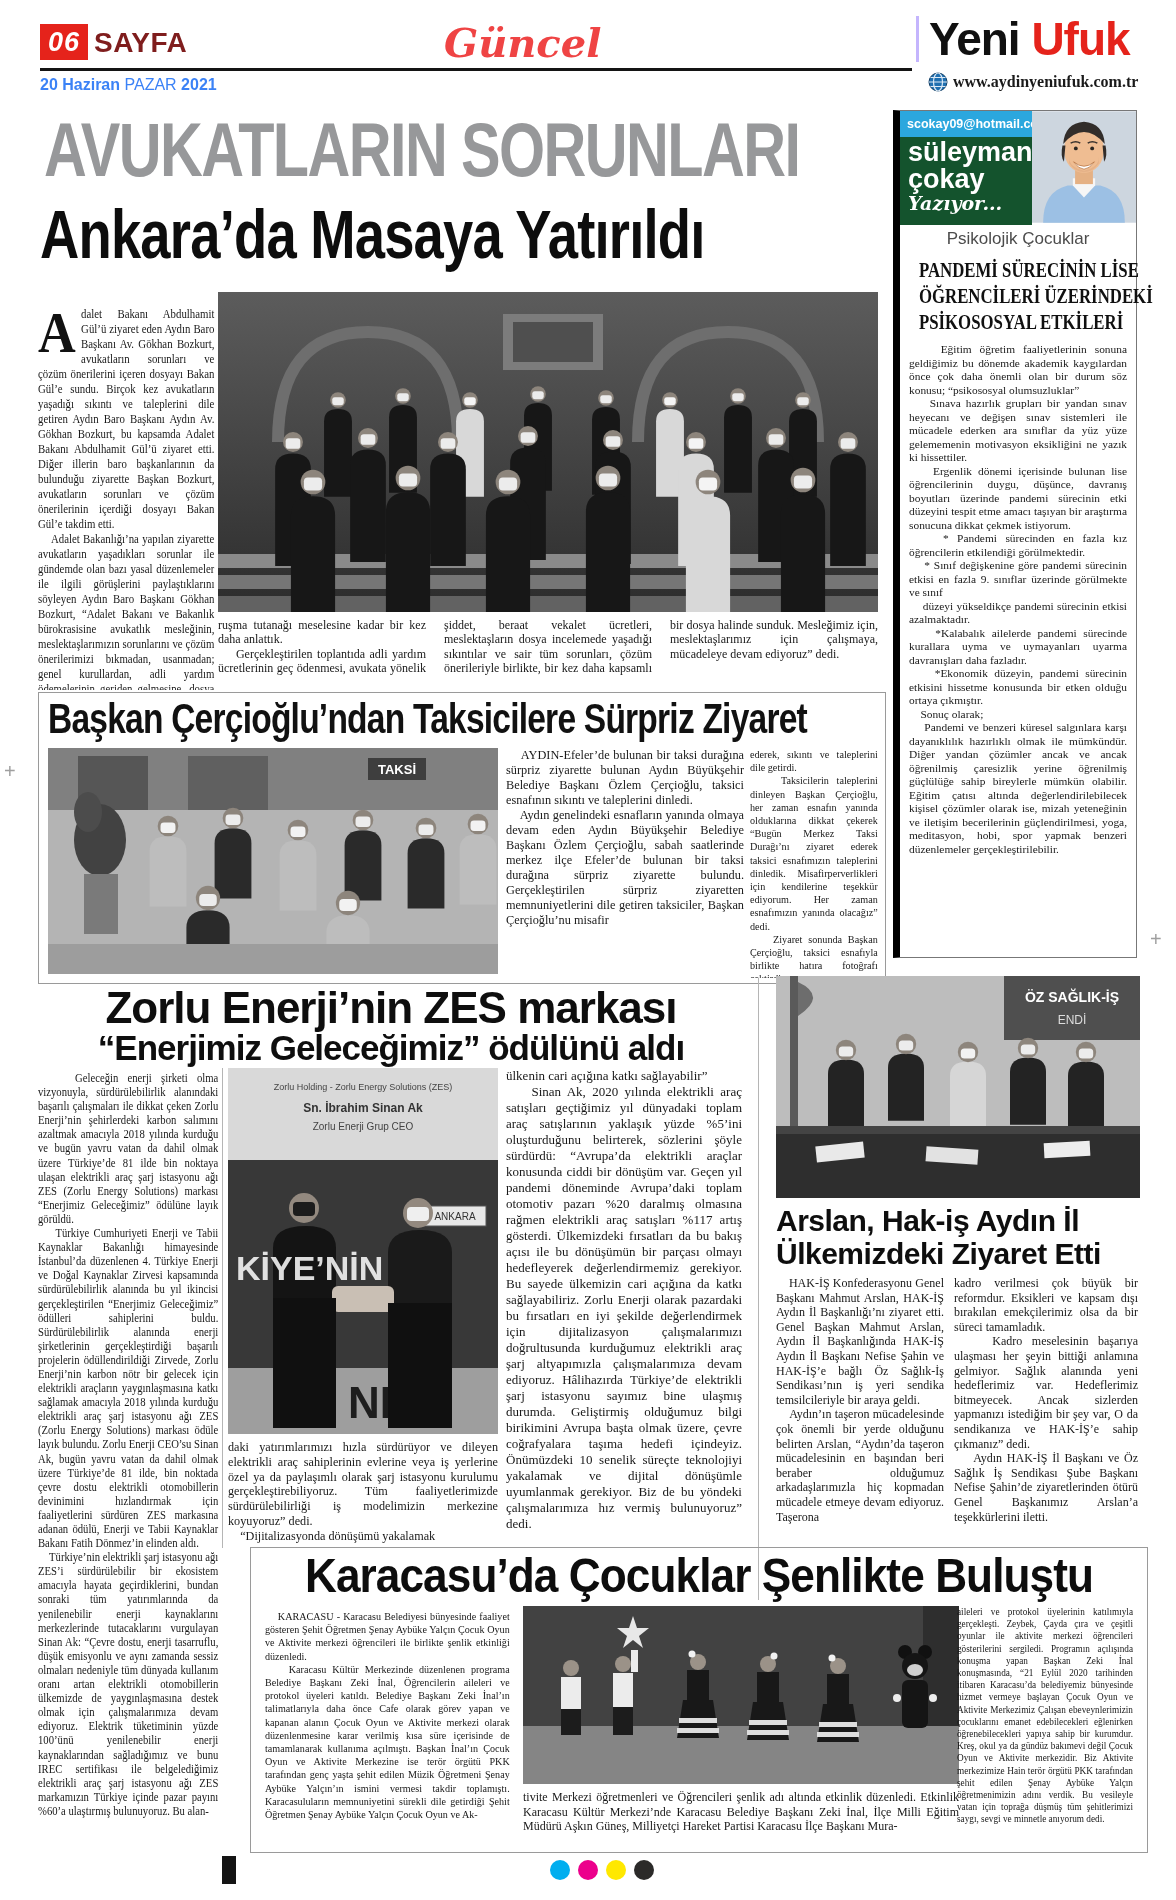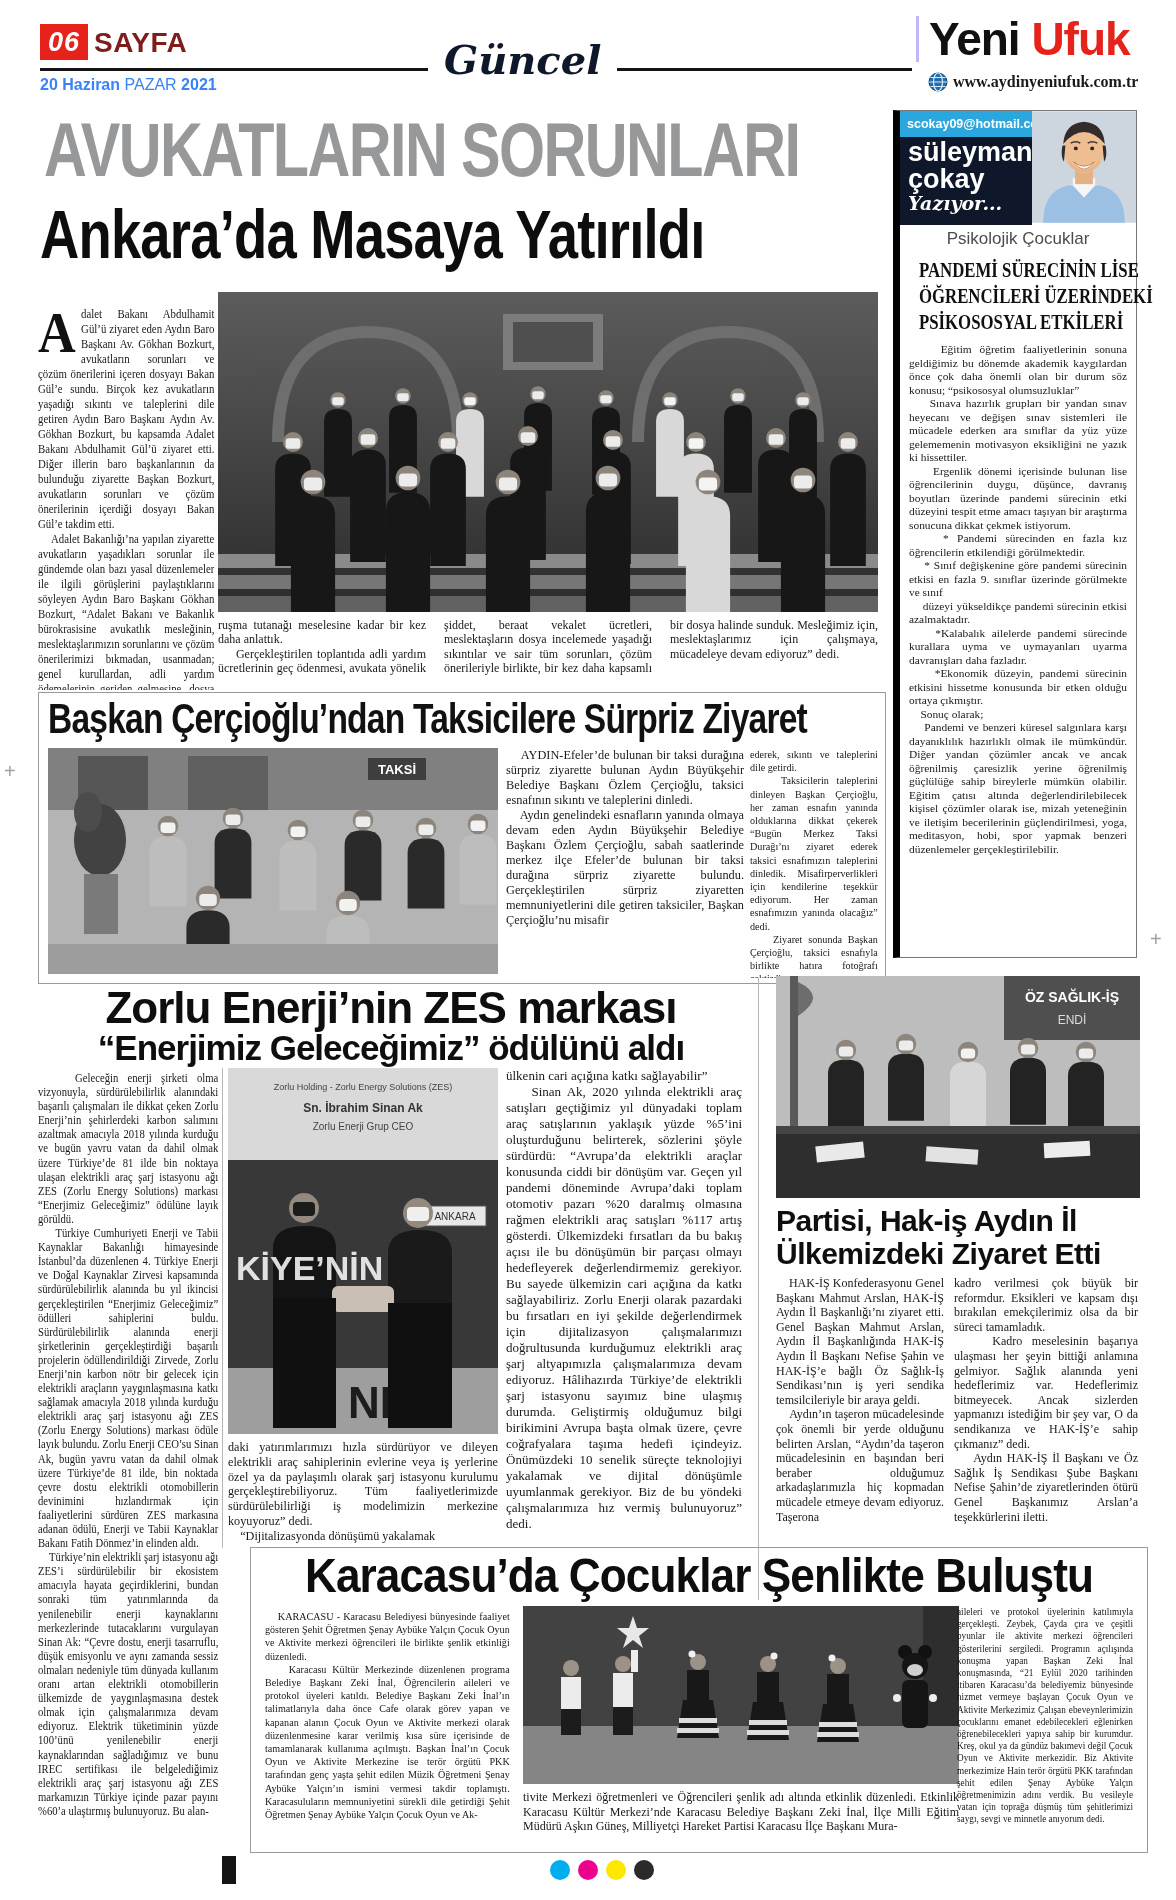--- a/index.html
+++ b/index.html
@@ -9,39 +9,39 @@
   .just{text-align:justify;white-space:pre-line;overflow:hidden;}
   .nowrap{white-space:nowrap;}
 
   
   .badge{left:40px;top:24px;width:48px;height:36px;background:#e5231b;display:flex;align-items:center;justify-content:center;}
   .badge span{color:#fff;font:italic 900 27px "Liberation Sans",sans-serif;letter-spacing:1px;}
   .pagelabel{left:94px;top:27px;font:800 28px "Liberation Sans",sans-serif;color:#7f1d1d;letter-spacing:.5px;}
   .hrule{left:40px;top:68px;width:872px;height:3px;background:#141414;}
   .dateline{left:40px;top:76px;font:16px "Liberation Sans",sans-serif;color:#3b82f6;}
   .dateline b{font-weight:800;}
-  .section{left:428px;top:36px;background:#fff;padding:0 16px;font:italic 800 40px "DejaVu Serif",serif;color:#0f172a;}
+  .section{left:428px;top:19px;background:#fff;padding:0 16px;font:italic 800 40px "DejaVu Serif",serif;color:#ef4444;}
   .brand{left:916px;top:16px;font:800 46px "Liberation Sans",sans-serif;letter-spacing:-1px;border-left:3px solid #c4b5fd;padding-left:10px;line-height:1;}
   .brand .b1{color:#101010;}
   .brand .b2{color:#e5231b;}
   .site{left:928px;top:72px;display:flex;align-items:center;gap:5px;font:700 16px "Liberation Serif",serif;color:#1a1a1a;}
 
   
   .kicker{left:44px;top:112px;font:800 76px/1 "Liberation Sans",sans-serif;color:#97989a;letter-spacing:-2px;transform:scaleX(.78);transform-origin:0 0;}
   .leadh{left:40px;top:200px;font:800 68px/1 "Liberation Sans",sans-serif;color:#0d0d0d;letter-spacing:-1px;transform:scaleX(.80);transform-origin:0 0;}
   .leadcol{left:38px;top:292px;width:196px;height:398px;font-size:12px;line-height:15px;transform:scaleX(.90);transform-origin:0 0;}
   .dropcap{float:left;font:700 58px/44px "Liberation Serif",serif;padding:4px 6px 0 0;color:#111;}
   .leadbelow{left:218px;top:618px;width:660px;height:72px;font-size:12px;line-height:14.4px;column-count:3;column-gap:18px;}
 
   
   .colbox{left:893px;top:110px;width:244px;height:848px;border:1px solid #777;border-left:7px solid #000;box-sizing:border-box;background:#fff;}
   .colhead{position:relative;height:112px;}
   .colhead .left{position:absolute;left:0;top:0;width:132px;height:112px;}
   .emailbar{height:26px;background:#2ba7de;color:#fff;font:700 12.5px/26px "Liberation Sans",sans-serif;padding-left:7px;white-space:nowrap;overflow:hidden;}
-  .redpanel{height:86px;background:#0f172a;color:#fff;padding:2px 0 0 8px;}
+  .redpanel{height:86px;background:#14532d;color:#fff;padding:2px 0 0 8px;}
   .redpanel .nm{font:800 27px/27px "Liberation Sans",sans-serif;}
   .redpanel .wr{font:italic 800 19px/20px "DejaVu Serif",serif;}
   .portrait{position:absolute;right:0;top:0;width:104px;height:112px;}
   .role{text-align:center;font:17px "Liberation Sans",sans-serif;color:#4c4c4c;margin-top:6px;}
   .coltitle{margin-top:8px;text-align:center;font:800 20px/26px "Liberation Serif",serif;color:#101010;transform:scaleX(.84);}
   .colbody{margin:8px 9px 0 9px;height:608px;font-size:11.4px;line-height:13.5px;}
 
   
   .taxibox{left:38px;top:692px;width:848px;height:292px;border:1px solid #9a9a9a;box-sizing:border-box;}
   .taxih{left:48px;top:697px;font:800 43px/1 "Liberation Sans",sans-serif;color:#111;letter-spacing:-1px;transform:scaleX(.78);transform-origin:0 0;}
@@ -302,21 +302,21 @@
     <use href="#apl" transform="translate(192,76) scale(1.2)"></use>
     <use href="#ap" transform="translate(252,72) scale(1.2)"></use>
     <use href="#ap" transform="translate(310,76) scale(1.2)"></use>
     <rect x="0" y="150" width="364" height="72" fill="#2e2e2e"></rect>
     <rect x="0" y="150" width="364" height="8" fill="#444"></rect>
     <rect x="40" y="168" width="48" height="16" fill="#e9e9e9" transform="rotate(-6 64 176)"></rect>
     <rect x="150" y="172" width="52" height="15" fill="#e2e2e2" transform="rotate(4 176 179)"></rect>
     <rect x="268" y="166" width="46" height="15" fill="#ededed" transform="rotate(-3 291 173)"></rect>
   </svg>
   <div class="abs arsh">
-    <div class="nowrap">Partisi, Hak-iş Aydın İl</div>
+    <div class="nowrap">Arslan, Hak-iş Aydın İl</div>
     <div class="nowrap">Ülkemizdeki Ziyaret Etti</div>
   </div>
   <div class="abs arscol1 just">&nbsp;&nbsp;&nbsp;&nbsp;HAK-İŞ Konfederasyonu Genel Başkanı Mahmut Arslan, HAK-İŞ Aydın İl Başkanlığı’nı ziyaret etti. Genel Başkan Mahmut Arslan, Aydın İl Başkanlığında HAK-İŞ Aydın İl Başkanı Nefise Şahin ve HAK-İŞ’e bağlı Öz Sağlık-İş Sendikası’nın iş yeri sendika temsilcileriyle bir araya geldi.
 &nbsp;&nbsp;&nbsp;&nbsp;Aydın’ın taşeron mücadelesinde çok önemli bir yerde olduğunu belirten Arslan, “Aydın’da taşeron mücadelesinin en başından beri beraber olduğumuz arkadaşlarımızla hiç kopmadan mücadele etmeye devam ediyoruz. Taşerona</div>
   <div class="abs arscol2 just">kadro verilmesi çok büyük bir reformdur. Eksikleri ve kapsam dışı bırakılan emekçilerimiz olsa da bir süreci tamamladık.
 &nbsp;&nbsp;&nbsp;&nbsp;Kadro meselesinin başarıya ulaşması her şeyin bittiği anlamına gelmiyor. Sağlık alanında yeni hedeflerimiz var. Hedeflerimiz bitmeyecek. Ancak sizlerden yapmanızı istediğim bir şey var, O da sendikanıza ve HAK-İŞ’e sahip çıkmanız” dedi.
 &nbsp;&nbsp;&nbsp;&nbsp;Aydın HAK-İŞ İl Başkanı ve Öz Sağlık İş Sendikası Şube Başkanı Nefise Şahin’de ziyaretlerinden ötürü Genel Başkanımız Arslan’a teşekkürlerini iletti.</div>
 
   <div class="abs karabox">
     <div class="karah nowrap">Karacasu’da Çocuklar Şenlikte Buluştu</div>

